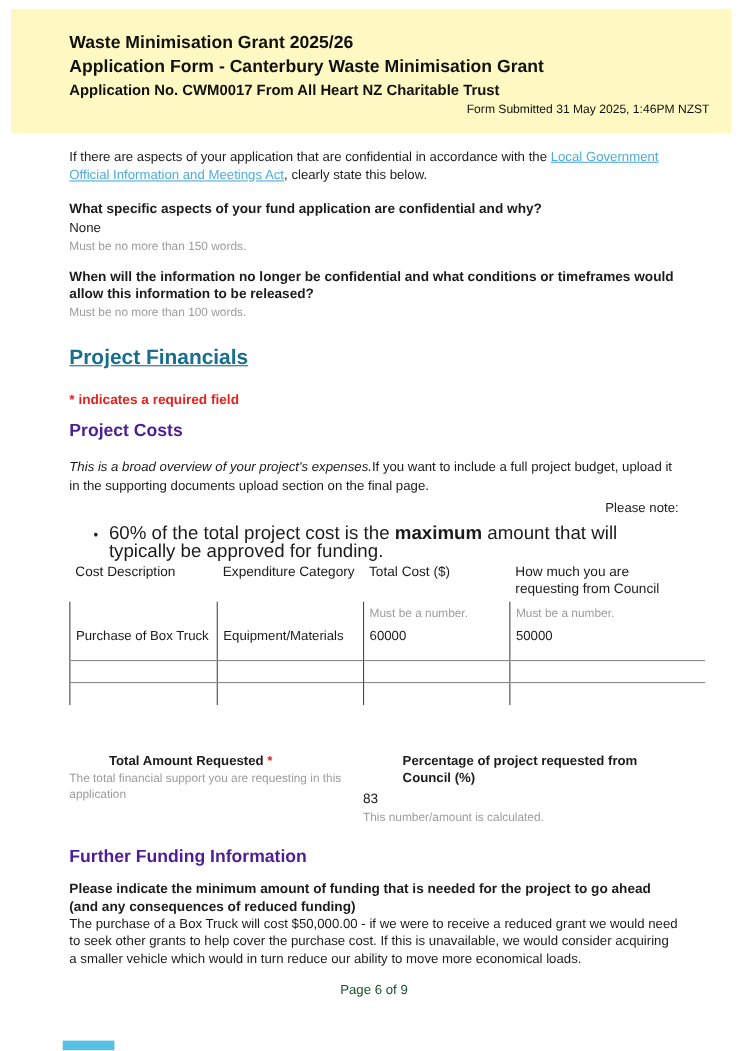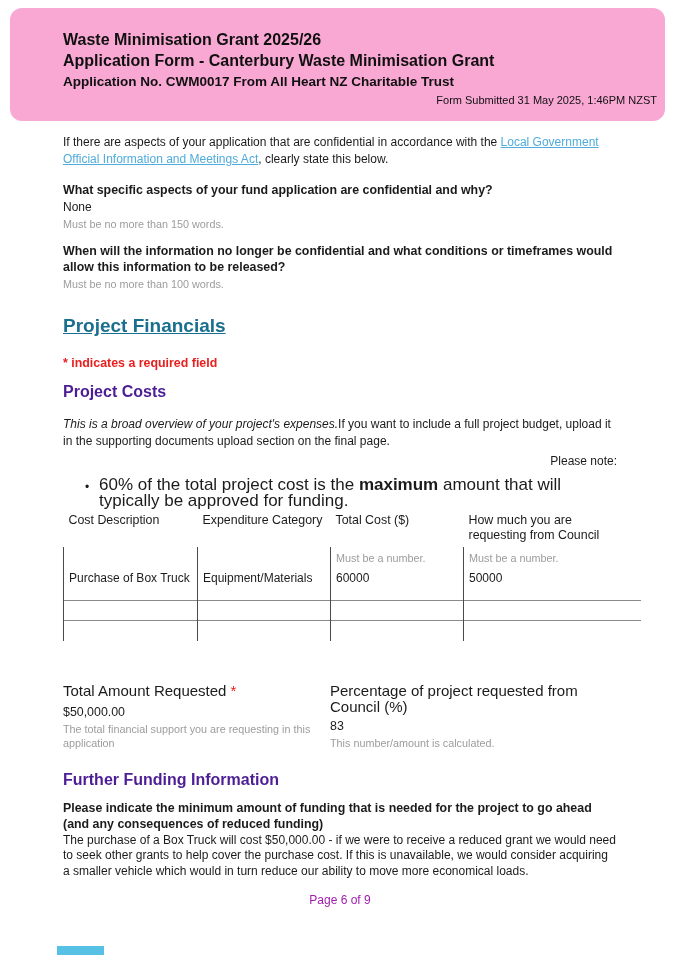--- a/index.html
+++ b/index.html
@@ -3,22 +3,22 @@
 <meta charset="utf-8">
 <style>
   * { margin:0; padding:0; box-sizing:border-box; }
   html,body { background:#ffffff; }
   body {
     width:675px; height:955px; position:relative; overflow:hidden;
     font-family:"Liberation Sans","DejaVu Sans",sans-serif;
     color:#1b1b1b; -webkit-font-smoothing:antialiased;
   }
   .header {
-    margin:8px 10px 0 10px; background:#f9a8d4; border-radius:12px;
-    padding:21px 8px 13px 53px;
+    margin:8px 10px 0 10px; background:#fef9c3; border-radius:0;
+    padding:21px 20px 13px 53px;
   }
   .header .t1, .header .t2 { font-size:16px; line-height:21px; font-weight:bold; color:#101010; }
   .header .t3 { font-size:13.5px; line-height:19px; font-weight:bold; margin-top:1px; color:#101010; }
   .header .t4 { font-size:11px; line-height:15px; margin-top:2px; color:#101010;text-align:right; }
 
   .content { padding:0 58px 0 63px; }
 
   p.body-text { font-size:12px; line-height:16.5px; }
   .intro { margin-top:13px; }
   a.doc-link { color:#4FACDC; text-decoration:underline; cursor:pointer; }
@@ -52,31 +52,31 @@
   }
   table.costs td { border-left:1px solid #4a4a4a; vertical-align:top; padding:0 5px; }
   tr.r1 td { height:54px; }
   tr.r2 td, tr.r3 td { height:20px; border-top:1px solid #8a8a8a; }
   .ph { font-size:10.8px; line-height:14px; color:#9C9C9C; padding-top:4px; height:24px; }
   .val { font-size:12px; line-height:15.5px; }
 
   .totals { margin-top:42px; display:flex; }
   .totals .lcol { width:262px; flex:0 0 262px; margin-right:5px; }
   .totals .rcol { width:255px; flex:0 0 255px; }
-  .t-label { font-size:15px; line-height:16px; font-weight:normal; }
+  .t-label { font-size:12px; line-height:16px; font-weight:bold;margin-left:36px; }
   .t-label .req { color:#E8201E; }
   .t-value { font-size:12.4px; line-height:15px; margin-top:6px; }
   .t-hint  { font-size:10.8px; line-height:14px; color:#9C9C9C; margin-top:2px; }
   .rcol .t-value { margin-top:4px; }
 
   .ffq { margin-top:10px; }
   .ffq .q-label { max-width:552px; }
   .ffq .answer { font-size:12px; line-height:15.5px; margin-top:1px; }
 
-  .footer { margin-top:14px; text-align:center; font-size:12px; color:#a21caf; }
+  .footer { margin-top:14px; text-align:center; font-size:12px; color:#14532d; }
 
   .next-page-strip { position:absolute; left:57px; top:946px; width:47px; height:9px; background:#57C0E5; }
 </style>
 </head>
 <body>
 
 <div class="header">
   <div class="t1">Waste Minimisation Grant 2025/26</div>
   <div class="t2">Application Form - Canterbury Waste Minimisation Grant</div>
   <div class="t3">Application No. CWM0017 From All Heart NZ Charitable Trust</div>
@@ -158,21 +158,20 @@
         <td></td>
         <td></td>
         <td></td>
       </tr>
     </tbody>
   </table>
 
   <div class="totals">
     <div class="lcol">
       <div class="t-label"><span>Total Amount Requested </span><span class="req">*</span></div>
-      <div class="t-value">$50,000.00</div>
       <div class="t-hint">The total financial support you are requesting in this application</div>
     </div>
     <div class="rcol">
       <div class="t-label">Percentage of project requested from Council (%)</div>
       <div class="t-value">83</div>
       <div class="t-hint">This number/amount is calculated.</div>
     </div>
   </div>
 
   <div class="sub-heading ffi">Further Funding Information</div>

